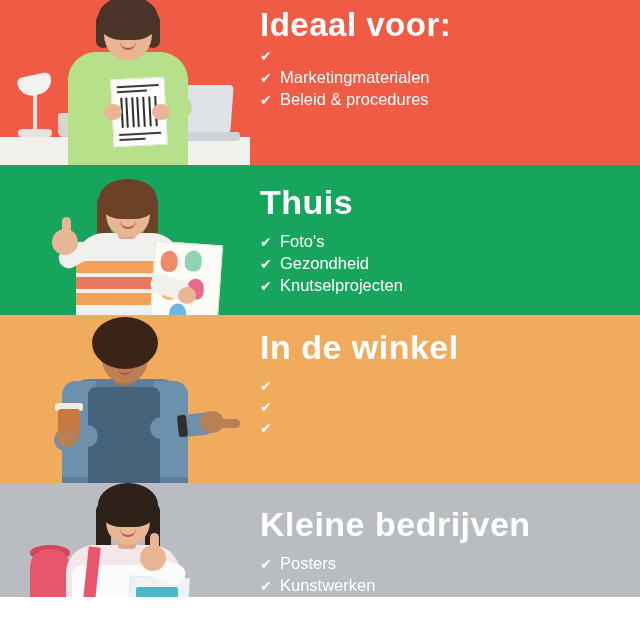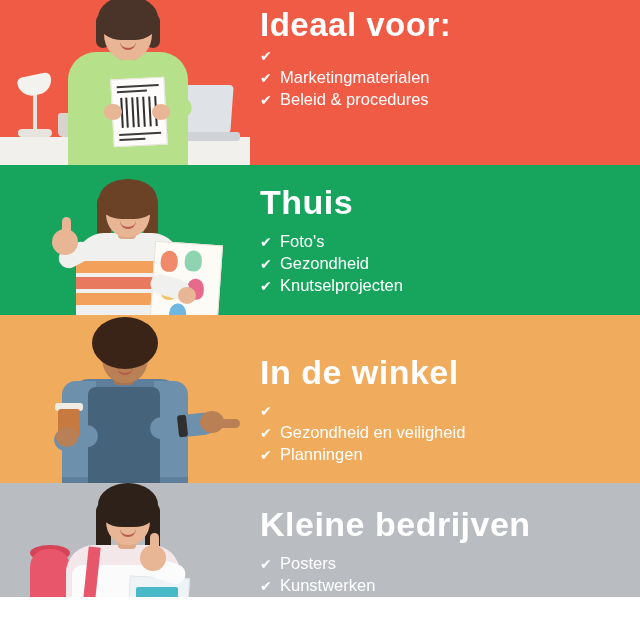--- a/index.html
+++ b/index.html
@@ -82,21 +82,21 @@
     line-height: 21px;
     width: 13px;
     display: inline-block;
   }
   .band-business .headline,
   .band-business .bullets li,
   .band-business .check { color: #ffffff; }
 
   .band-office .text { padding-top: 6px; }
   .band-home .text { padding-top: 18px; }
-  .band-store .text { padding-top: 38px; }
+  .band-store .text { padding-top: 13px; }
   .band-business .text { padding-top: 22px; }
 
   .band-home .headline,
   .band-store .headline,
   .band-business .headline { margin-bottom: 10px; }
 
   
 
   
   .head {
@@ -503,25 +503,23 @@
     </div>
 
     <div class="text">
       <h2 class="headline">In de winkel</h2>
       <ul class="bullets">
         <li>
           <span class="check">✔</span>
         </li>
         <li>
           <span class="check">✔</span>
-          <span>Gezondheid en veiligheid</span>
-        </li>
-        <li>
-          <span class="check">✔</span>
-          <span>Planningen</span>
+        </li>
+        <li>
+          <span class="check">✔</span>
         </li>
       </ul>
     </div>
   </section>
 
   <section class="band band-business">
     <div class="photo">
       <div class="photo-inner">
         <div class="b4-mat-top"></div>
         <div class="b4-mat"></div>

